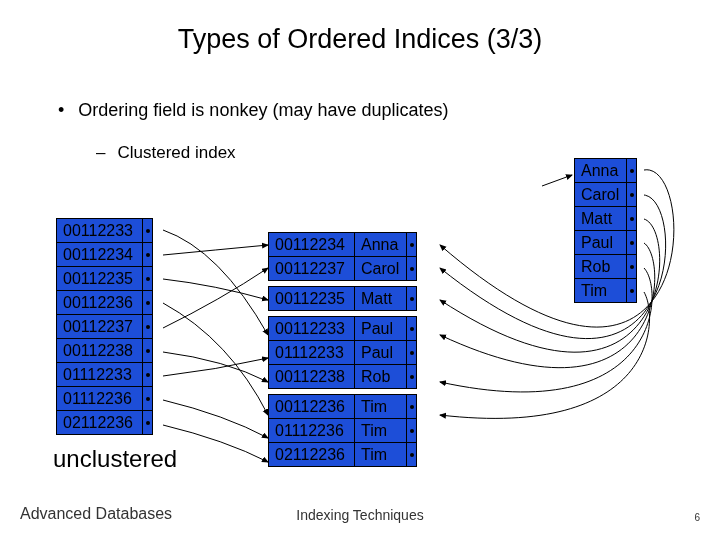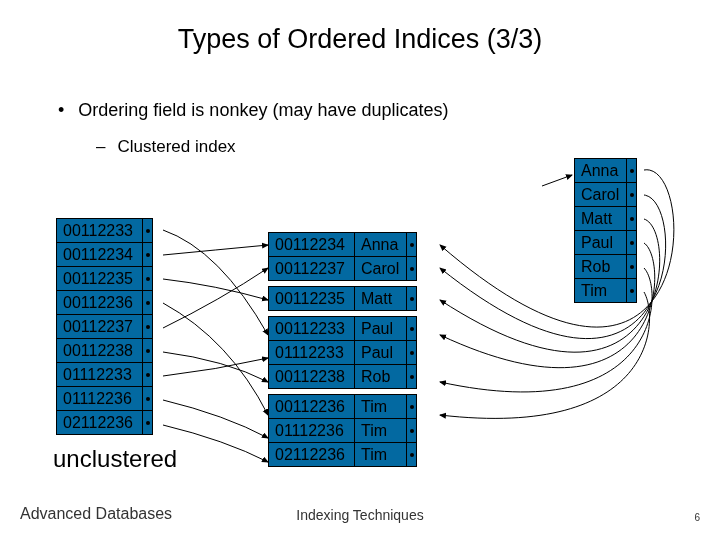--- a/index.html
+++ b/index.html
@@ -1,28 +1,28 @@
 <!DOCTYPE html>
 <html><head>
 <meta charset="utf-8">
 <style>
   * { box-sizing: border-box; margin: 0; padding: 0; }
   html, body { width: 720px; height: 540px; font-family: Arial, Helvetica, sans-serif; background: #fff; color: #000; }
   .slide { position: relative; width: 720px; height: 537px; padding-left: 34px; }
   .title { position: absolute; top: 24px; left: 0; width: 720px; text-align: center; font-size: 27px; font-weight: 400; }
   .bullets { position: absolute; top: 100px; left: 58px; font-size: 18px; }
-  .b1 { margin-bottom: 16px; }
+  .b1 { margin-bottom: 22px; }
   .b1::before { content: "•"; margin-right: 14px; }
   .b2 { margin-left: 38px; margin-bottom: 4px; font-size: 17px; }
   .b2::before { content: "–"; margin-right: 12px; }
   .label-clustered { position: absolute; top: 176px; left: 466px; font-size: 19px; }
   .label-unclustered { position: absolute; top: 445px; left: 53px; font-size: 24px; }
 
   .idx-table { position: absolute; border-collapse: collapse; }
-  .idx-table td { border: 1px solid #000; background: #0369a1; font-size: 16px; padding: 2px 6px; height: 24px; white-space: nowrap; }
+  .idx-table td { border: 1px solid #000; background: #1d4ed8; font-size: 16px; padding: 2px 6px; height: 24px; white-space: nowrap; }
   .idx-table .ptr { width: 10px; padding: 0; text-align: center; }
   .idx-table .ptr .dot { width: 4px; height: 4px; background: #000; border-radius: 50%; margin: 0 auto; }
   .idx-table .val { width: 86px; }
   .idx-table .name { width: 52px; }
 
   .spacer-row td { height: 6px; border: none; background: transparent; padding: 0; }
 
   .left-idx { top: 218px; left: 56px; }
   .mid-idx  { top: 232px; left: 268px; }
   .right-idx { top: 158px; left: 574px; }

